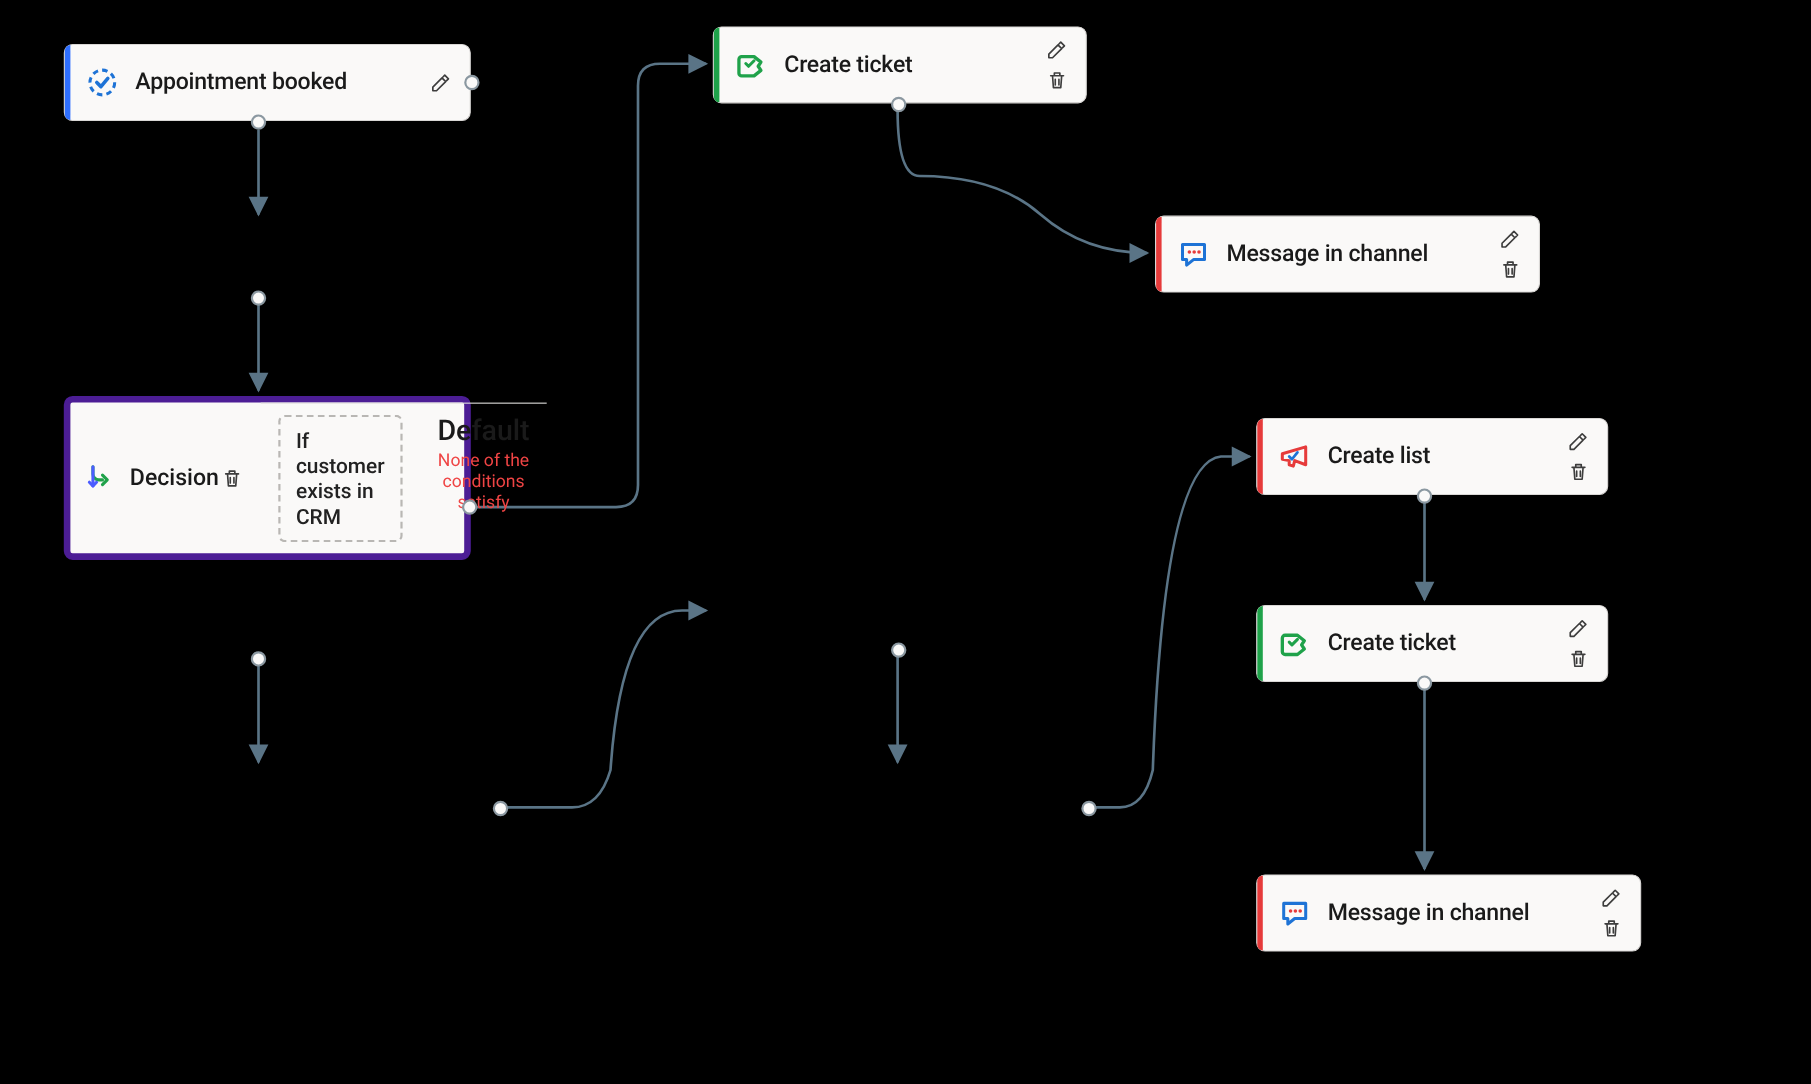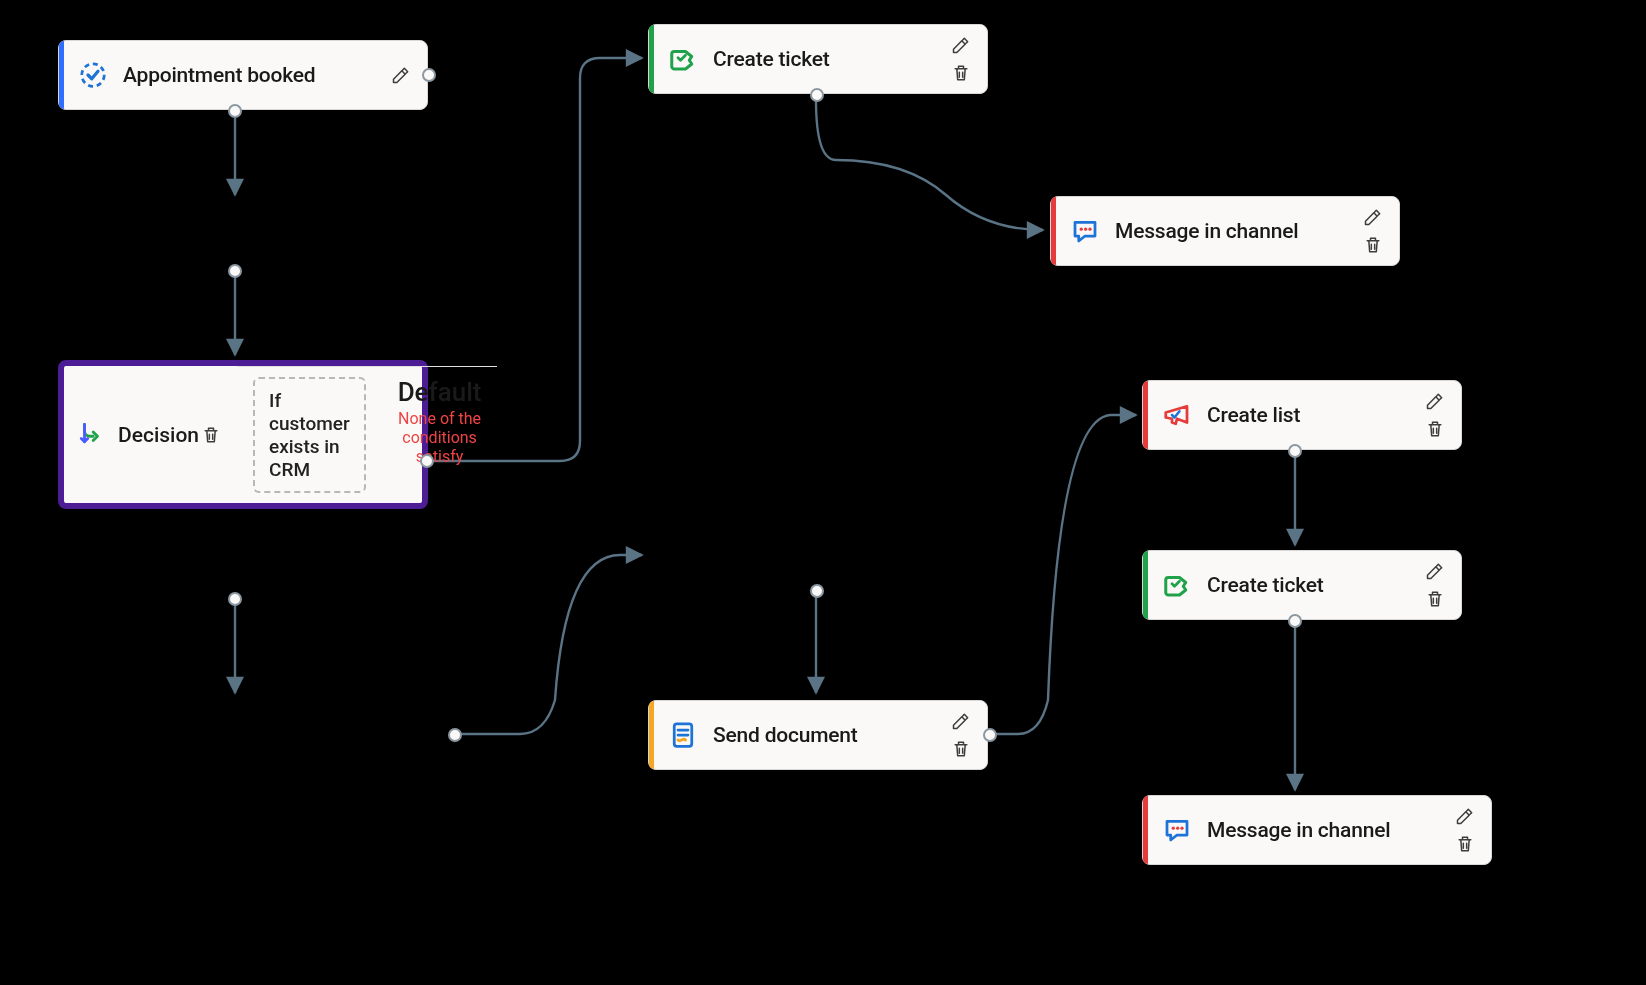--- a/index.html
+++ b/index.html
@@ -190,41 +190,20 @@
     <div class="toolbtn">
           <svg width="20" height="20" viewBox="0 0 24 24">
             <use href="#i-trash"></use>
           </svg>
         </div>
   </div>
 </div>
 
 <div class="port" style="left:810px;top:584px"></div>
 
-<div class="node" style="left:648px;top:700px;width:340px;height:70px">
-  <div class="stripe orange"></div>
-  <div class="ic">
-        <svg width="30" height="30" viewBox="0 0 24 24">
-          <use href="#i-doc"></use>
-        </svg>
-      </div>
-  <div class="label">Send document</div>
-  <div class="tools">
-    <div class="toolbtn">
-          <svg width="20" height="20" viewBox="0 0 24 24">
-            <use href="#i-pencil"></use>
-          </svg>
-        </div>
-    <div class="toolbtn">
-          <svg width="20" height="20" viewBox="0 0 24 24">
-            <use href="#i-trash"></use>
-          </svg>
-        </div>
-  </div>
-</div>
 <div class="port" style="left:983px;top:728px"></div>
 
 <div class="node" style="left:1142px;top:380px;width:320px;height:70px">
   <div class="stripe red"></div>
   <div class="ic">
         <svg width="30" height="30" viewBox="0 0 24 24">
           <use href="#i-mega"></use>
         </svg>
       </div>
   <div class="label">Create list</div>

